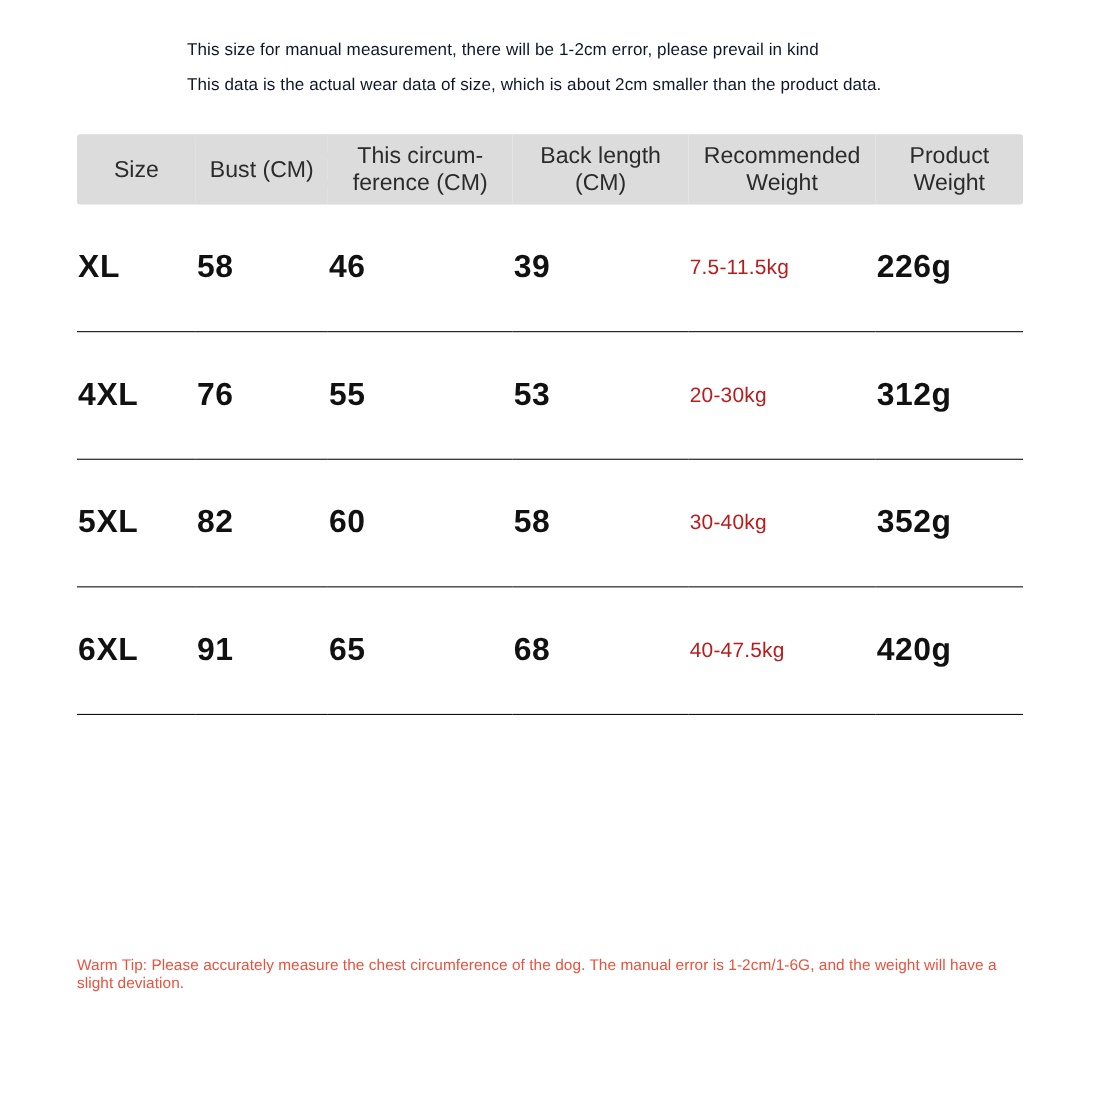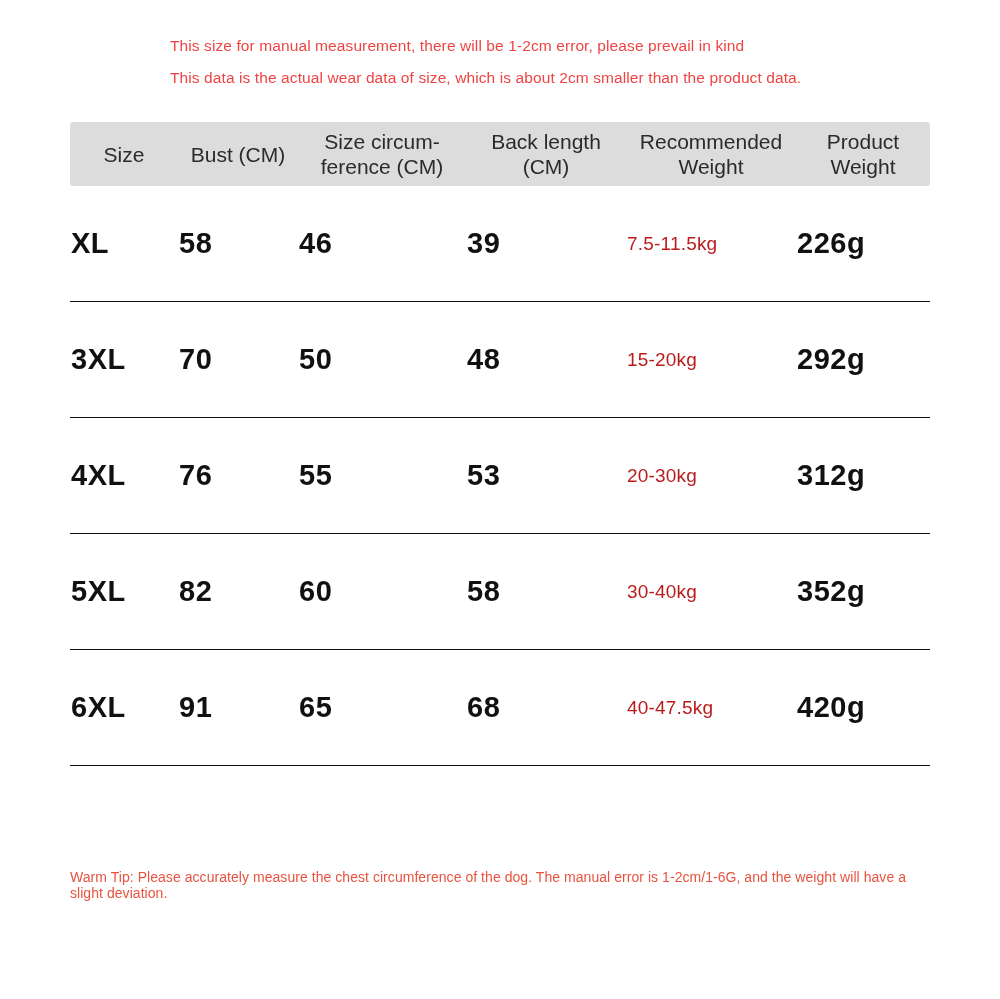--- a/index.html
+++ b/index.html
@@ -24,21 +24,21 @@
 
   
   .notes {
     position: absolute;
     left: 170px;
     top: 30px;
     width: 740px;
   }
   .note-line {
     font-size: 15.5px;
-    color: #ef4444;
+    color: #0f172a;
     line-height: 32px;
     letter-spacing: 0.1px;
     white-space: nowrap;
   }
 
   
   .size-table {
     position: absolute;
     left: 70px;
     top: 122px;
@@ -146,44 +146,36 @@
       <col class="col-bust">
       <col class="col-neck">
       <col class="col-back">
       <col class="col-rec">
       <col class="col-prod">
     </colgroup>
     <thead>
       <tr>
         <th>Size</th>
         <th>Bust (CM)</th>
-        <th>Size circum-ference (CM)</th>
+        <th>This circum-ference (CM)</th>
         <th>Back length (CM)</th>
         <th>Recommended Weight</th>
         <th>Product Weight</th>
       </tr>
     </thead>
     <tbody>
       <tr>
         <td>XL</td>
         <td>58</td>
         <td>46</td>
         <td>39</td>
         <td class="weight-range">7.5-11.5kg</td>
         <td>226g</td>
       </tr>
       <tr>
-        <td>3XL</td>
-        <td>70</td>
-        <td>50</td>
-        <td>48</td>
-        <td class="weight-range">15-20kg</td>
-        <td>292g</td>
-      </tr>
-      <tr>
         <td>4XL</td>
         <td>76</td>
         <td>55</td>
         <td>53</td>
         <td class="weight-range">20-30kg</td>
         <td>312g</td>
       </tr>
       <tr>
         <td>5XL</td>
         <td>82</td>

